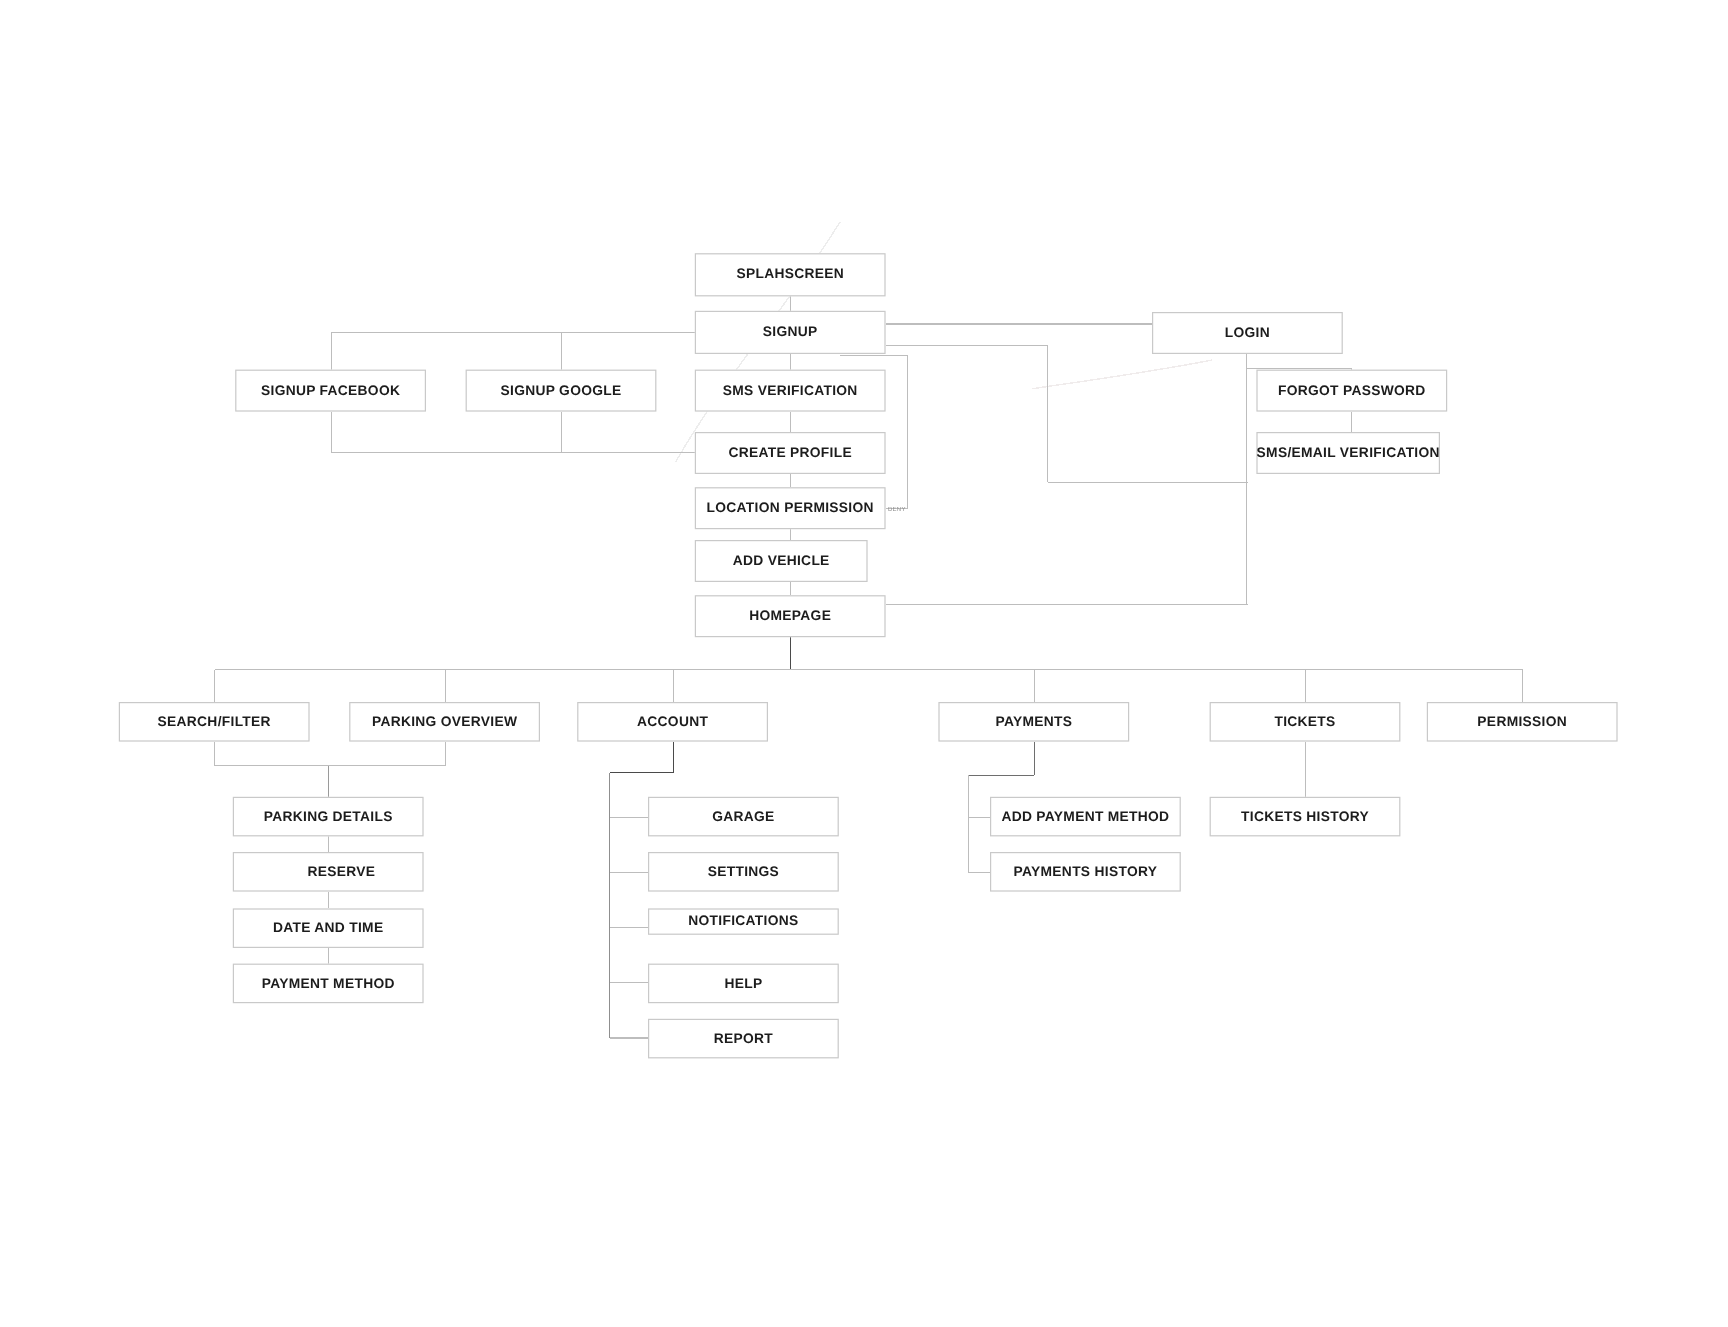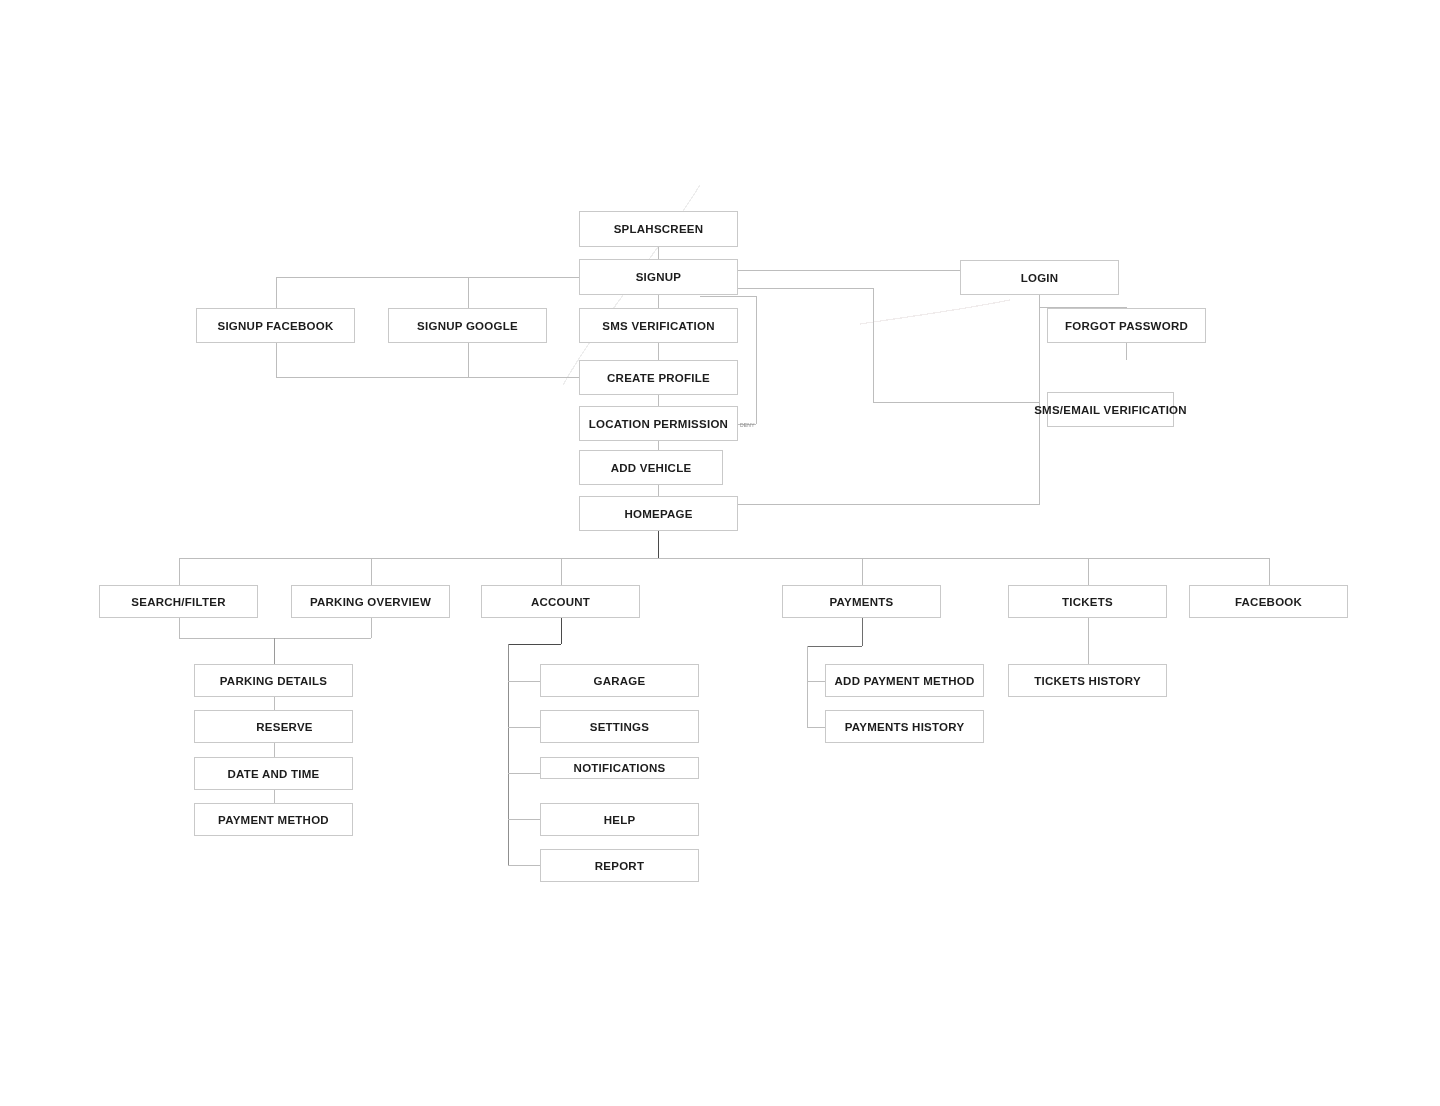--- a/index.html
+++ b/index.html
@@ -161,31 +161,31 @@
   </svg>
 
   <div class="node" style="left:579px;top:211px;width:159px;height:36px;">SPLAHSCREEN</div>
   <div class="node" style="left:579px;top:259px;width:159px;height:36px;">SIGNUP</div>
   <div class="node" style="left:196px;top:308px;width:159px;height:35px;">SIGNUP FACEBOOK</div>
   <div class="node" style="left:388px;top:308px;width:159px;height:35px;">SIGNUP GOOGLE</div>
   <div class="node" style="left:579px;top:308px;width:159px;height:35px;">SMS VERIFICATION</div>
   <div class="node" style="left:960px;top:260px;width:159px;height:35px;">LOGIN</div>
   <div class="node" style="left:1047px;top:308px;width:159px;height:35px;">FORGOT PASSWORD</div>
   <div class="node" style="left:579px;top:360px;width:159px;height:35px;">CREATE PROFILE</div>
-  <div class="node" style="left:1047px;top:360px;width:127px;height:35px;margin-top:32px;">SMS/EMAIL VERIFICATION</div>
+  <div class="node" style="left:1047px;top:360px;width:153px;height:35px;">SMS/EMAIL VERIFICATION</div>
   <div class="node" style="left:579px;top:406px;width:159px;height:35px;">LOCATION PERMISSION</div>
   <div class="node" style="left:579px;top:450px;width:144px;height:35px;">ADD VEHICLE</div>
   <div class="node" style="left:579px;top:496px;width:159px;height:35px;">HOMEPAGE</div>
 
   <div class="node" style="left:99px;top:585px;width:159px;height:33px;">SEARCH/FILTER</div>
   <div class="node" style="left:291px;top:585px;width:159px;height:33px;">PARKING OVERVIEW</div>
   <div class="node" style="left:481px;top:585px;width:159px;height:33px;">ACCOUNT</div>
   <div class="node" style="left:782px;top:585px;width:159px;height:33px;">PAYMENTS</div>
   <div class="node" style="left:1008px;top:585px;width:159px;height:33px;">TICKETS</div>
-  <div class="node" style="left:1189px;top:585px;width:159px;height:33px;">FACEBOOK</div>
+  <div class="node" style="left:1189px;top:585px;width:159px;height:33px;">PERMISSION</div>
 
   <div class="node" style="left:194px;top:664px;width:159px;height:33px;">PARKING DETAILS</div>
   <div class="node" style="left:540px;top:664px;width:159px;height:33px;">GARAGE</div>
   <div class="node" style="left:825px;top:664px;width:159px;height:33px;">ADD PAYMENT METHOD</div>
   <div class="node" style="left:1008px;top:664px;width:159px;height:33px;">TICKETS HISTORY</div>
 
   <div class="node" style="left:194px;top:710px;width:159px;height:33px;padding-left:22px;">RESERVE</div>
   <div class="node" style="left:540px;top:710px;width:159px;height:33px;">SETTINGS</div>
   <div class="node" style="left:825px;top:710px;width:159px;height:33px;">PAYMENTS HISTORY</div>
 

